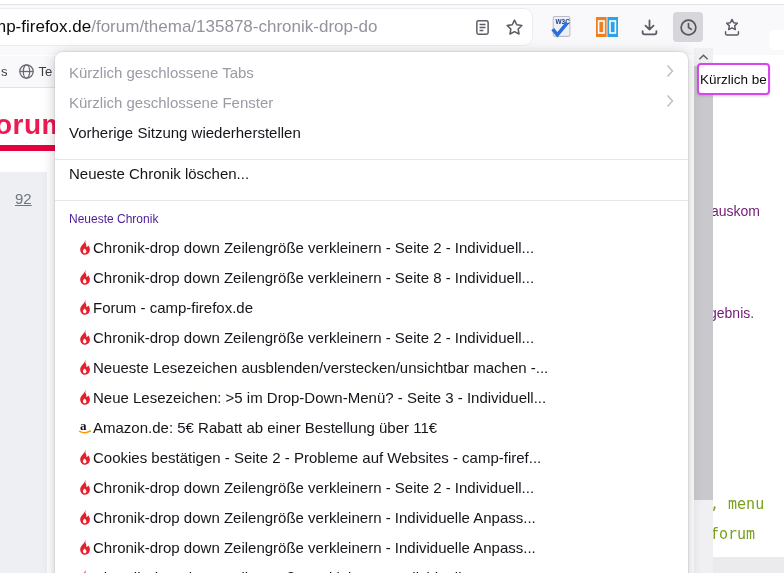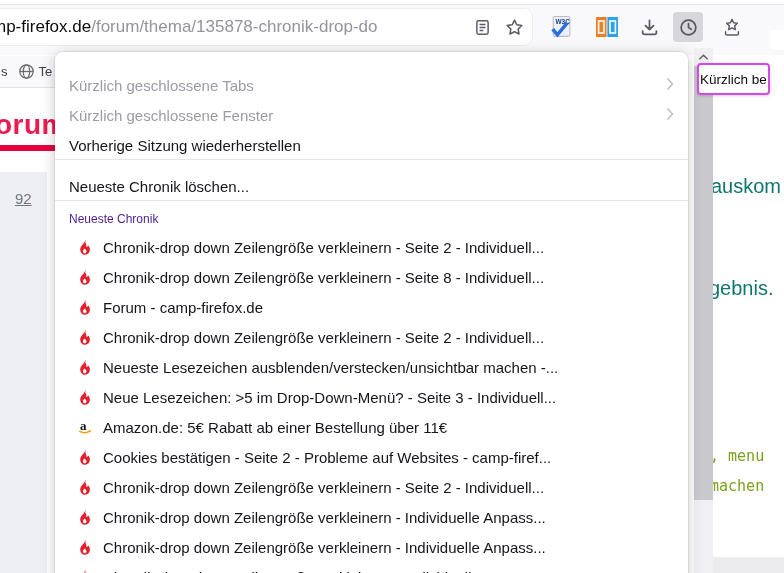--- a/index.html
+++ b/index.html
@@ -23,39 +23,39 @@
   .bookmarksbar{position:absolute;left:0;top:56px;width:55px;height:31px;background:#f9f9fb;
                 border-bottom:1px solid #e3e3e8;display:flex;align-items:center;font-size:13px;color:#3d3d43;}
   .bm-frag{margin-left:1px;}
   .bm-globe{margin:0 4px 0 10px;display:flex;}
   .logo-frag{position:absolute;left:-5px;top:109px;font-size:28px;font-weight:600;color:#ec1a52;letter-spacing:.5px;}
   .logo-bar{position:absolute;left:0;top:145px;width:55px;height:6px;background:#e70040;}
   .leftpanel{position:absolute;left:0;top:172px;width:47px;height:401px;background:#edeff3;}
   .postcount{position:absolute;left:15px;top:190px;font-size:15px;color:#6f7480;text-decoration:underline;}
 
   
-  .right-frag{position:absolute;color:#0f766e;font-size:20px;white-space:nowrap;}
-  .code-frag{position:absolute;color:#79a11e;font-family:"DejaVu Sans Mono",monospace;font-size:15px;white-space:nowrap;}
+  .right-frag{position:absolute;color:#701a75;font-size:14px;white-space:nowrap;margin-top:28px;}
+  .code-frag{position:absolute;color:#79a11e;font-family:"DejaVu Sans Mono",monospace;font-size:15px;white-space:nowrap;margin-top:48px;}
   .code-block-bottom{position:absolute;left:713px;top:557px;width:71px;height:16px;background:#ebebed;}
 
   
   .scrollbar{position:absolute;left:694px;top:48px;width:19px;height:525px;background:#f0f0f2;}
   .scroll-up{position:absolute;left:0;top:2px;width:19px;height:14px;display:flex;align-items:center;justify-content:center;}
   .scroll-thumb{position:absolute;left:0;top:18px;width:19px;height:434px;background:#c9c9cd;}
 
   
   .popup{position:absolute;left:55px;top:52px;width:633px;height:545px;background:#ffffff;
          border-radius:8px;box-shadow:0 2px 14px rgba(0,0,0,0.22),0 0 0 1px rgba(0,0,0,0.06);
          padding-top:12px;box-sizing:border-box;overflow:hidden;}
-  .menu-row{height:30px;display:flex;align-items:flex-end;padding:0 14px;font-size:15px;color:#15141a;white-space:nowrap;}
+  .menu-row{height:30px;display:flex;align-items:flex-start;padding:0 14px;font-size:15px;color:#15141a;white-space:nowrap;}
   .menu-row.disabled{color:#9b9ba5;}
   .menu-row .grow{flex:1;}
   .mdivider{height:1px;background:#e5e5ea;margin:5px 0;}
   .caption{height:26px;display:flex;align-items:center;padding:0 14px;font-size:12px;color:#4c1d95;}
-  .hist-row{height:30px;display:flex;align-items:center;gap:10px;padding:0 10px 0 22px;
+  .hist-row{height:30px;display:flex;align-items:center;padding:0 10px 0 22px;
             font-size:15px;color:#15141a;white-space:nowrap;overflow:hidden;}
   .favicon{width:16px;height:16px;flex:none;position:relative;}
   .hist-title{overflow:hidden;}
 
   
   .tooltip{position:absolute;left:697px;top:63px;height:28px;background:#ffffff;border:2px solid #d946ef;
            border-radius:4px;box-shadow:0 1px 3px rgba(0,0,0,0.18);display:flex;align-items:center;
            padding:0 1px;font-size:13.5px;color:#0c0c0d;white-space:nowrap;z-index:30;}
 </style>
 </head>
@@ -128,21 +128,21 @@
     <span>Te</span>
   </div>
   <div class="logo-frag">orum</div>
   <div class="logo-bar"></div>
   <div class="leftpanel"></div>
   <div class="postcount">92</div>
 
   <div class="right-frag" style="left:711px;top:175px">auskom</div>
   <div class="right-frag" style="left:709px;top:277px">gebnis.</div>
   <div class="code-frag" style="left:710px;top:447px">, menu</div>
-  <div class="code-frag" style="left:710px;top:477px">machen</div>
+  <div class="code-frag" style="left:710px;top:477px">forum</div>
   <div class="code-block-bottom"></div>
 
   <div class="scrollbar">
     <div class="scroll-up">
       <svg width="11" height="8" viewBox="0 0 12 8">
           <path d="M1.5 6.5 6 2l4.5 4.5" stroke="#5f5f66" stroke-width="1.6" fill="none"></path>
         </svg>
     </div>
     <div class="scroll-thumb"></div>
   </div>

